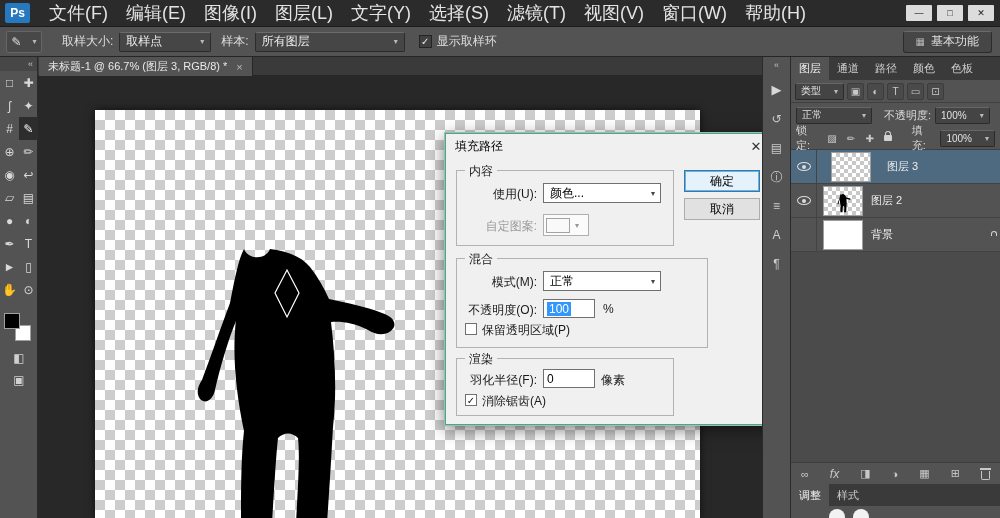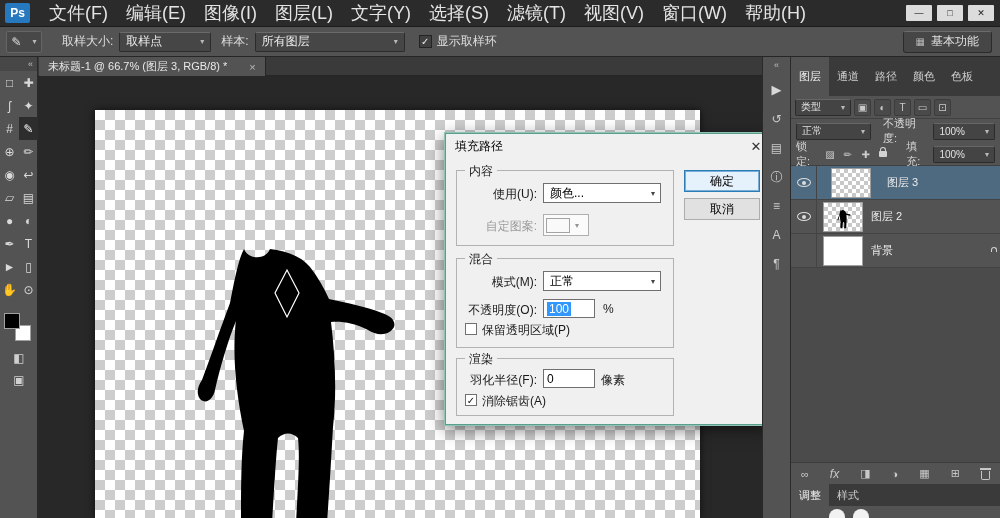--- a/index.html
+++ b/index.html
@@ -28,21 +28,21 @@
   .tools-grid { display: grid; grid-template-columns: 19px 19px; }
   .tool-cell { height: 23px; display: flex; align-items: center; justify-content: center; font-size: 12px; color: #d9d9d9; }
   .tool-cell.active { background: #2d2d2d; color: #ffffff; }
   .swatches { position: relative; width: 32px; height: 34px; margin: 12px 0 0 4px; }
   .fg-swatch { position: absolute; top: 0; left: 0; width: 16px; height: 16px; background: #000; border: 1px solid #a0a0a0; z-index: 2; }
   .bg-swatch { position: absolute; top: 12px; left: 11px; width: 16px; height: 16px; background: #fff; border: 1px solid #a0a0a0; }
   .tool-extra { width: 38px; height: 22px; display: flex; align-items: center; justify-content: center; color: #d0d0d0; font-size: 12px; }
 
   
   .tabbar { position: absolute; top: 57px; left: 38px; width: 724px; height: 19px; background: #3a3a3a; border-bottom: 1px solid #262626; }
-  .doc-tab { position: absolute; left: 1px; top: 0; height: 19px; background: #535353; display: flex; align-items: center; padding: 0 9px; gap: 22px; font-size: 11px; color: #e8e8e8; border-right: 1px solid #262626; }
+  .doc-tab { position: absolute; left: 1px; top: 0; height: 19px; background: #535353; display: flex; align-items: center; padding: 0 9px; gap: 9px; font-size: 11px; color: #e8e8e8; border-right: 1px solid #262626; }
   .tab-close { color: #b8b8b8; font-size: 11px; }
 
   
   .canvas-area { position: absolute; top: 76px; left: 38px; width: 724px; bottom: 0; background: #282828; overflow: hidden; }
   .canvas-doc { position: absolute; left: 57px; top: 34px; width: 605px; height: 408px; background-color: #fff;
     background-image: linear-gradient(45deg,#cdcdcd 25%,transparent 25%,transparent 75%,#cdcdcd 75%),
                       linear-gradient(45deg,#cdcdcd 25%,transparent 25%,transparent 75%,#cdcdcd 75%);
     background-size: 20px 20px; background-position: 0 0,10px 10px;
     box-shadow: 0 0 8px rgba(0,0,0,.65); overflow: hidden; }
   .figure-svg { position: absolute; left: 65px; top: 133px; }
@@ -68,25 +68,25 @@
   .pattern-arrow { font-size: 8px; color: #777; margin-left: 5px; }
 
   
   .right-strip { position: absolute; top: 57px; left: 762px; width: 28px; bottom: 0; background: #535353; border-left: 1px solid #2a2a2a; display: flex; flex-direction: column; align-items: center; padding-top: 3px; }
   .strip-collapse { color: #bdbdbd; font-size: 9px; height: 14px; }
   .strip-play { color: #d8d8d8; font-size: 13px; margin: 8px 0 4px; }
   .strip-icon { width: 22px; height: 22px; margin-top: 7px; display: flex; align-items: center; justify-content: center; color: #cccccc; font-size: 12px; }
 
   
   .layers-panel { position: absolute; top: 57px; left: 790px; width: 210px; bottom: 0; background: #4b4b4b; border-left: 1px solid #2a2a2a; display: flex; flex-direction: column; }
-  .panel-tabs { height: 39px; background: #3a3a3a; display: flex; flex: none; }
+  .panel-tabs { height: 23px; background: #3a3a3a; display: flex; flex: none; }
   .panel-tab { padding: 0 8px; display: flex; align-items: center; font-size: 11px; color: #cdcdcd; }
   .panel-tab.active { background: #535353; color: #f2f2f2; }
   .filter-row { height: 23px; background: #535353; border-bottom: 1px solid #404040; display: flex; align-items: center; gap: 3px; padding: 0 4px; flex: none; }
-  .mini-dd { height: 17px; background: #444; border: 1px solid #2b2b2b; border-top-color: #666; display: inline-flex; align-items: center; padding: 0 5px; gap: 12px; font-size: 10px; color: #e2e2e2; border-radius: 2px; }
+  .mini-dd { height: 17px; background: #444; border: 1px solid #2b2b2b; border-top-color: #666; display: inline-flex; align-items: center; padding: 0 5px; gap: 5px; font-size: 10px; color: #e2e2e2; border-radius: 2px; }
   .filter-ic { width: 17px; height: 17px; display: flex; align-items: center; justify-content: center; font-size: 10px; color: #c9c9c9; background: #4a4a4a; border: 1px solid #3c3c3c; border-radius: 2px; }
   .blend-row, .lock-row { height: 24px; background: #535353; display: flex; align-items: center; gap: 4px; padding: 0 5px; flex: none; }
   .lock-row { height: 23px; border-bottom: 1px solid #404040; }
   .small-label { font-size: 11px; color: #d8d8d8; }
   .lock-ic { width: 15px; height: 16px; display: flex; align-items: center; justify-content: center; font-size: 10px; color: #cccccc; }
   .layer-row { height: 34px; background: #535353; border-bottom: 1px solid #434343; display: flex; align-items: center; flex: none; }
   .layer-row.selected { background: #4e6a80; gap: 8px; }
   .eye-well { width: 26px; height: 100%; border-right: 1px solid #434343; display: flex; align-items: center; justify-content: center; flex: none; }
   .eye { width: 14px; height: 9px; border: 1px solid #dcdcdc; border-radius: 50%; position: relative; }
   .eye::after { content: ""; position: absolute; left: 4px; top: 2px; width: 4px; height: 4px; border-radius: 50%; background: #dcdcdc; }
@@ -266,21 +266,21 @@
         <span class="d-label disabled" style="left:10px;top:47px;width:70px">自定图案:</span>
         <div class="pattern-box" style="left:86px;top:43px">
           <span class="pattern-swatch"></span>
           <span class="pattern-arrow">▾</span>
         </div>
       </div>
 
       <div class="d-btn default" style="left:238px;top:36px">确定</div>
       <div class="d-btn" style="left:238px;top:64px">取消</div>
 
-      <div class="group" style="left:10px;top:124px;width:218px;height:90px">
+      <div class="group" style="left:10px;top:124px;width:252px;height:90px">
         <span class="group-legend">混合</span>
         <span class="d-label" style="left:10px;top:15px;width:70px">模式(M):</span>
         <div class="d-select" style="left:86px;top:12px;width:118px">
           <span>正常</span>
           <span class="sel-arrow">▾</span>
         </div>
         <span class="d-label" style="left:0px;top:43px;width:80px">不透明度(O):</span>
         <div class="d-input" style="left:86px;top:40px;width:52px">
           <span class="sel-text">100</span>
         </div>

